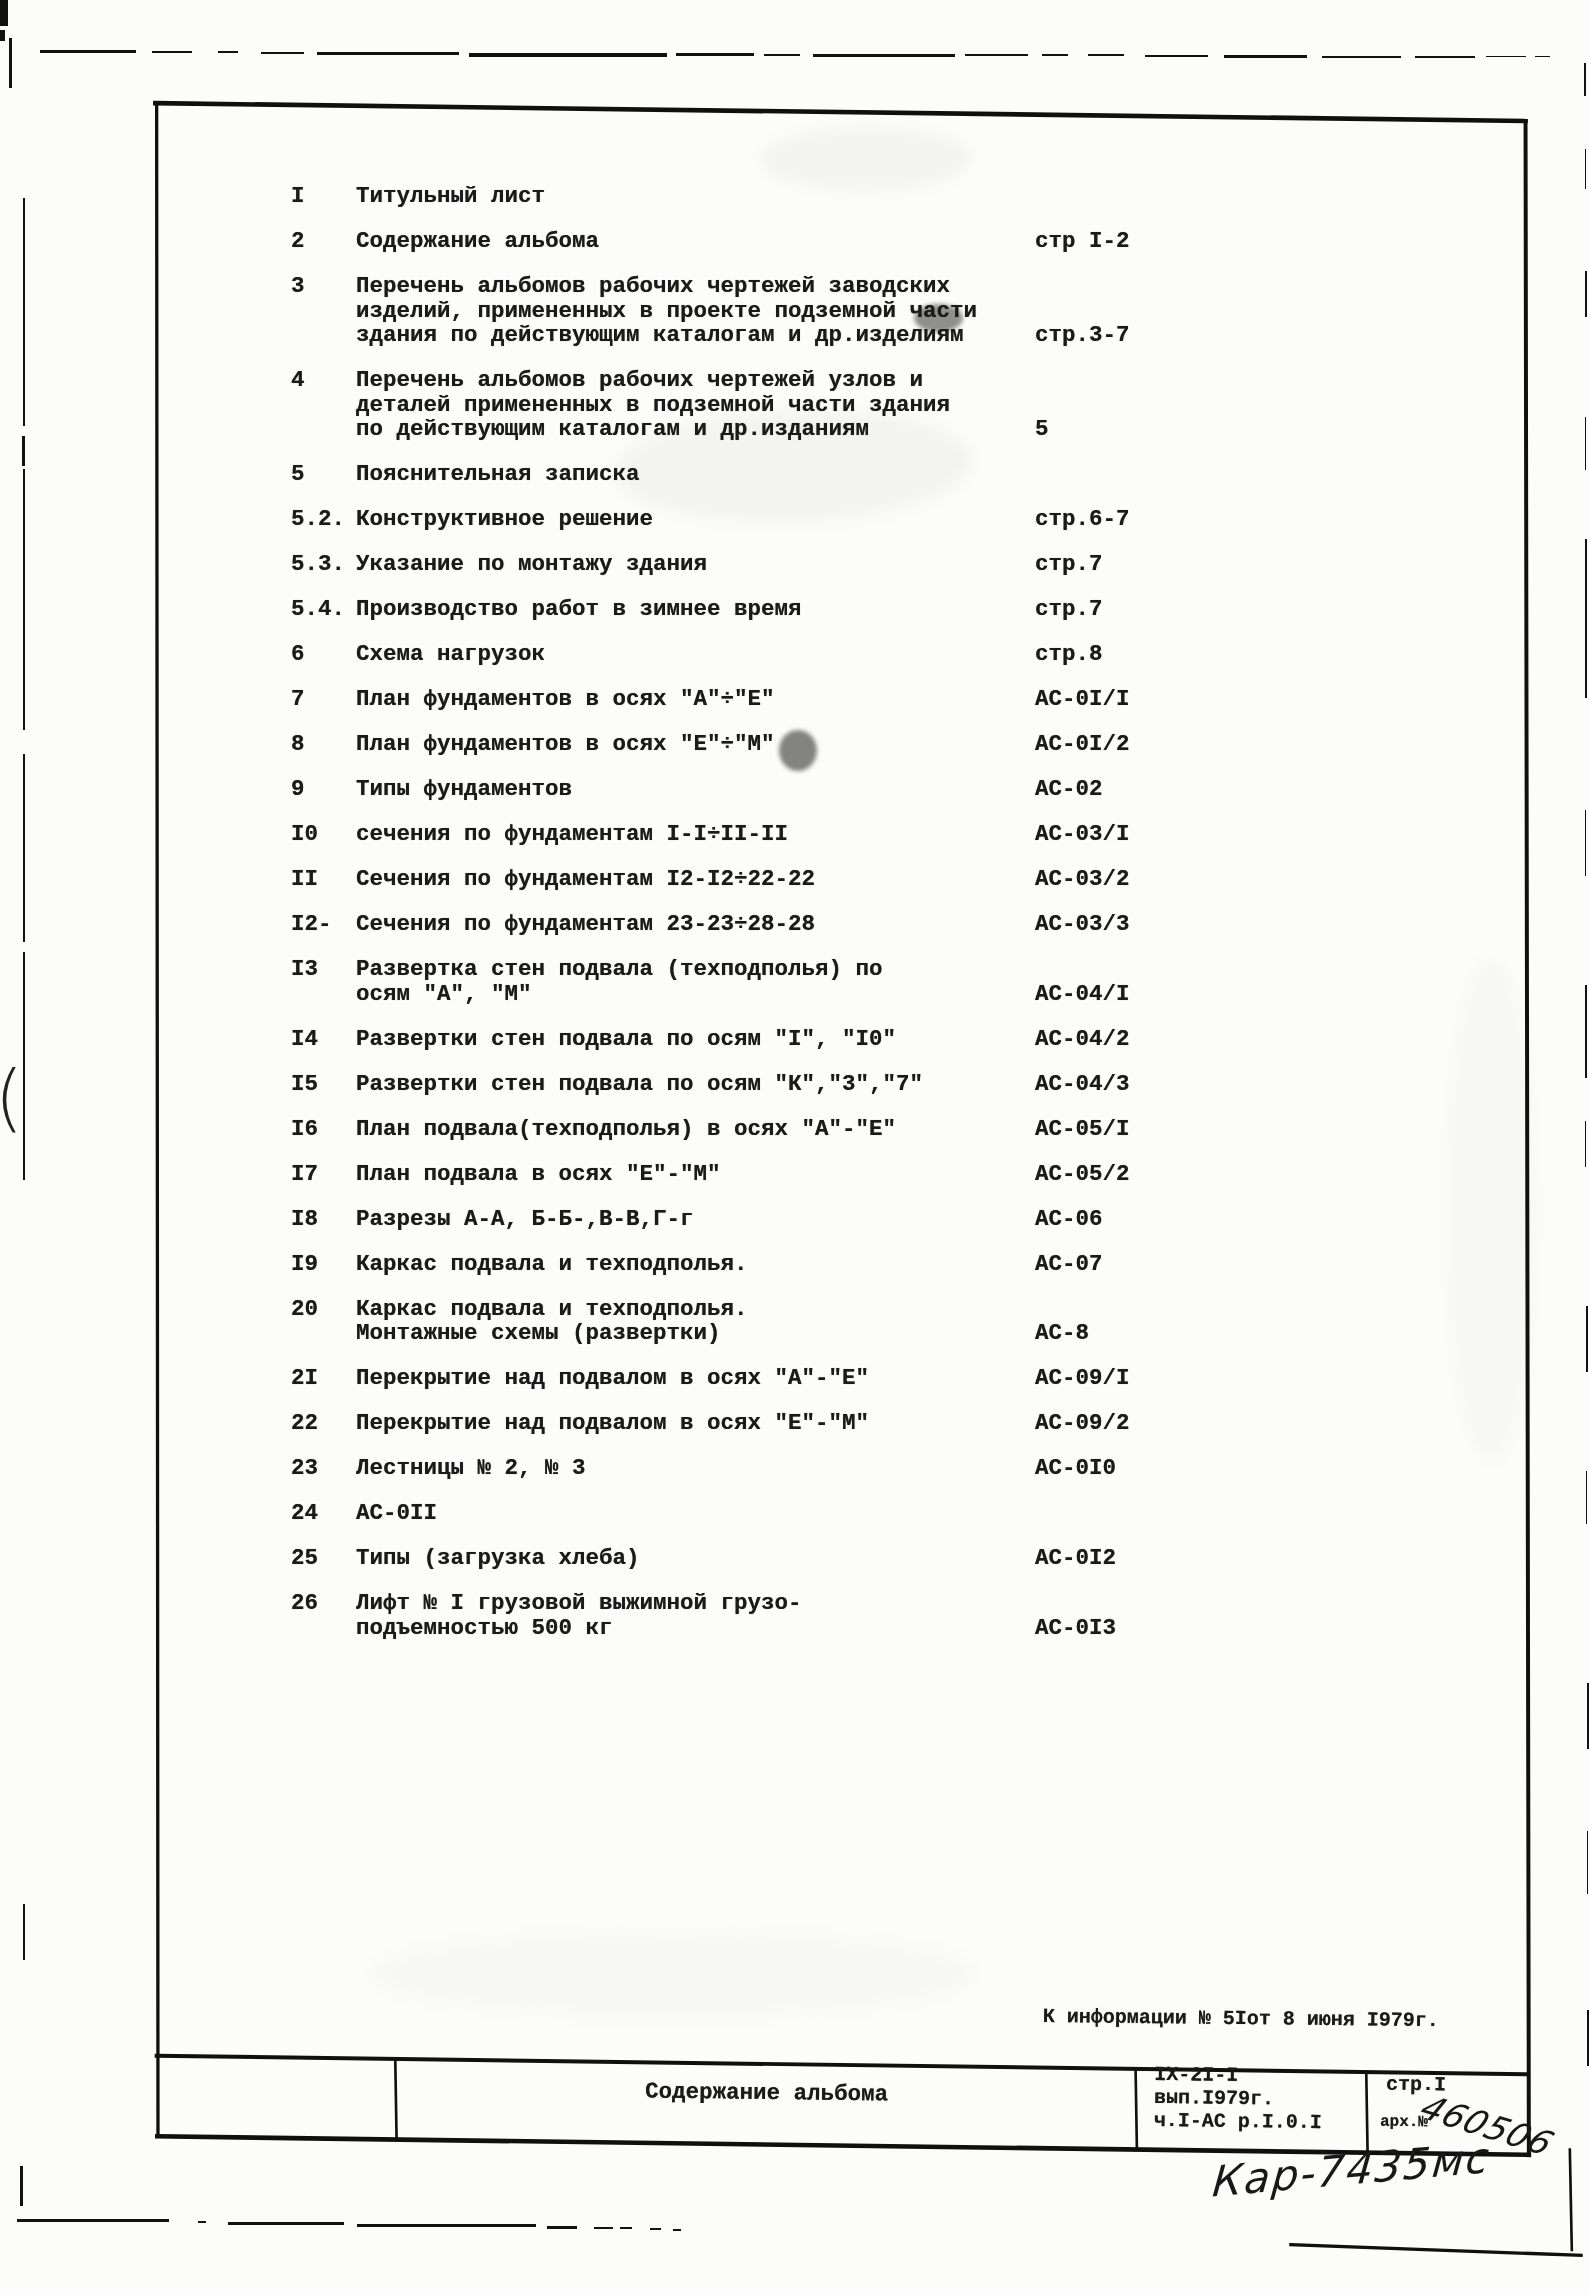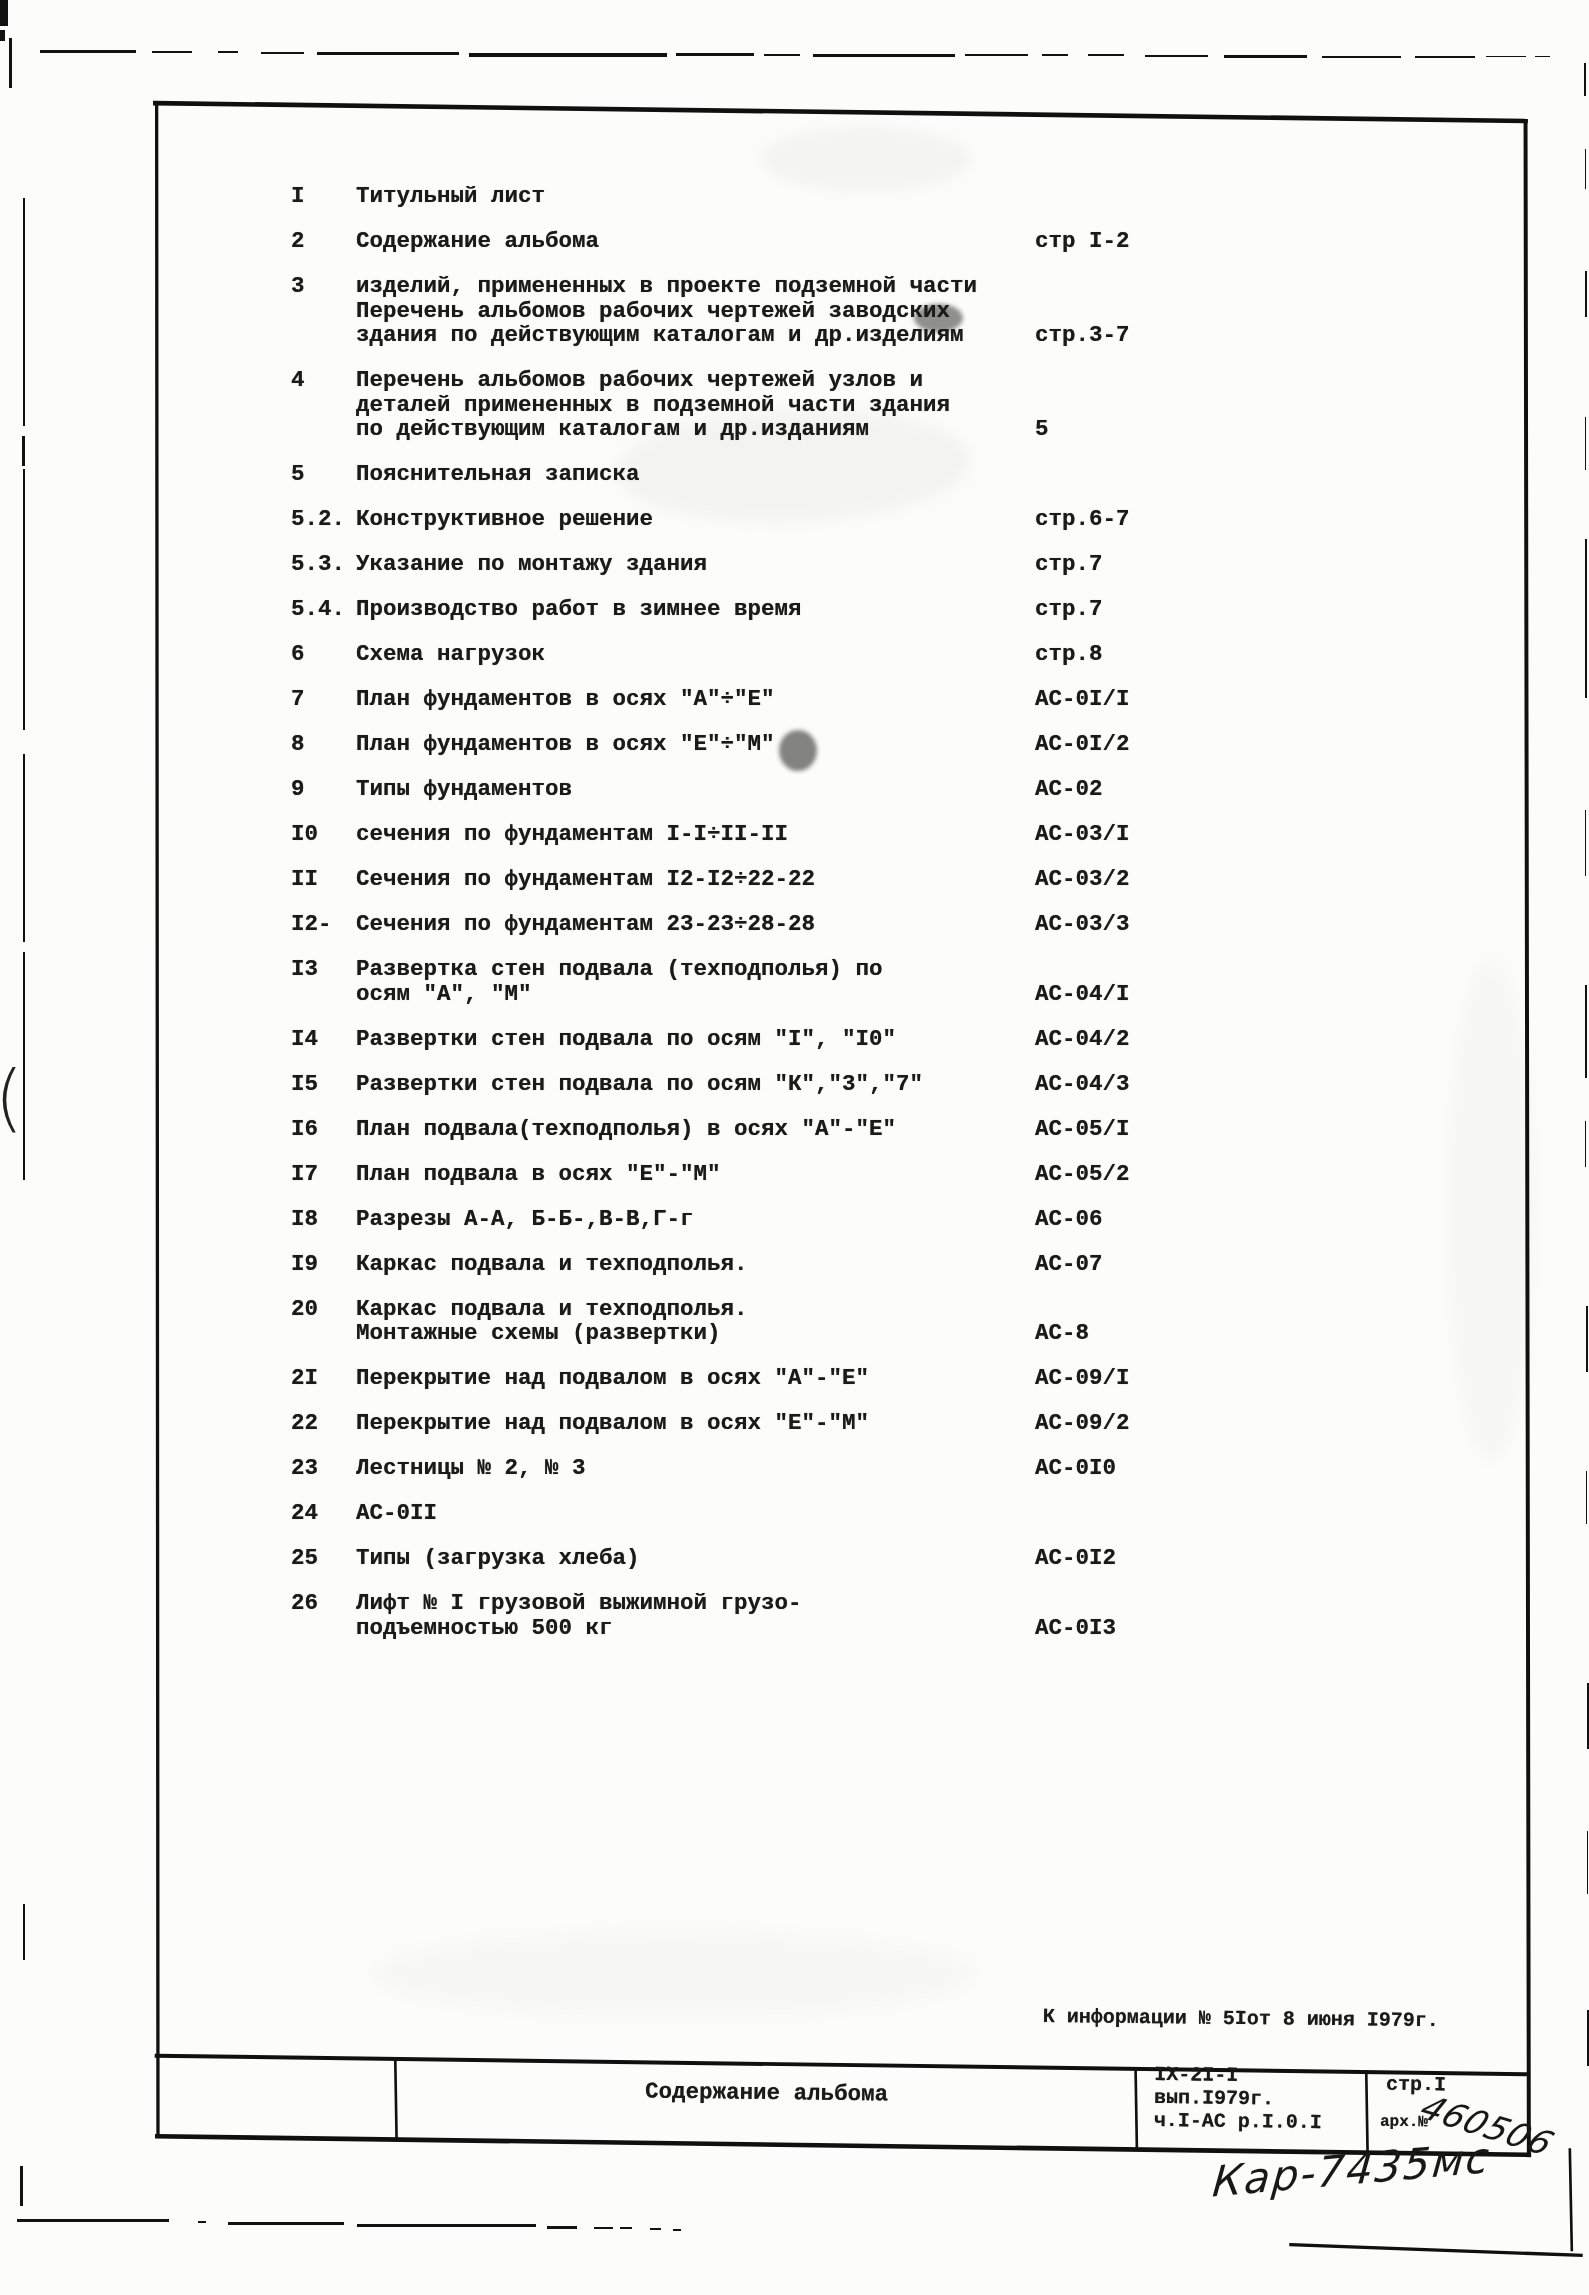--- a/index.html
+++ b/index.html
@@ -72,22 +72,22 @@
       <div class="toc-row">
         <div class="toc-num typed">2</div>
         <div class="toc-title">
           <div class="typed">Содержание альбома</div>
         </div>
         <div class="toc-ref typed">стр I-2</div>
       </div>
       <div class="toc-row">
         <div class="toc-num typed">3</div>
         <div class="toc-title">
+          <div class="typed">Перечень альбомов рабочих чертежей заводских</div>
           <div class="typed">изделий, примененных в проекте подземной части</div>
-          <div class="typed">Перечень альбомов рабочих чертежей заводских</div>
           <div class="typed">здания по действующим каталогам и др.изделиям</div>
         </div>
         <div class="toc-ref typed">стр.3-7</div>
       </div>
       <div class="toc-row">
         <div class="toc-num typed">4</div>
         <div class="toc-title">
           <div class="typed">Перечень альбомов рабочих чертежей узлов и</div>
           <div class="typed">деталей примененных в подземной части здания</div>
           <div class="typed">по действующим каталогам и др.изданиям</div>

